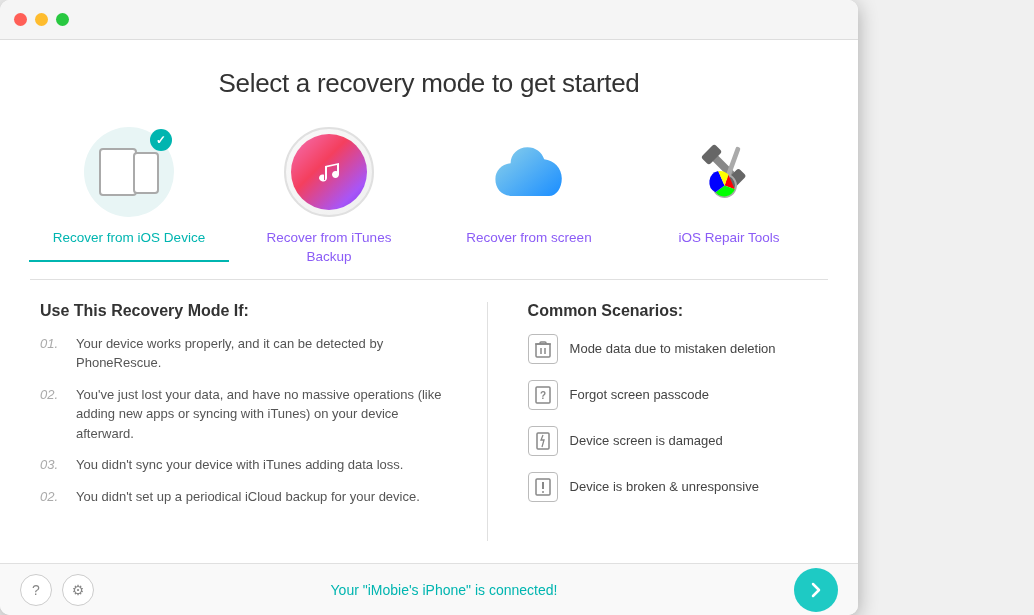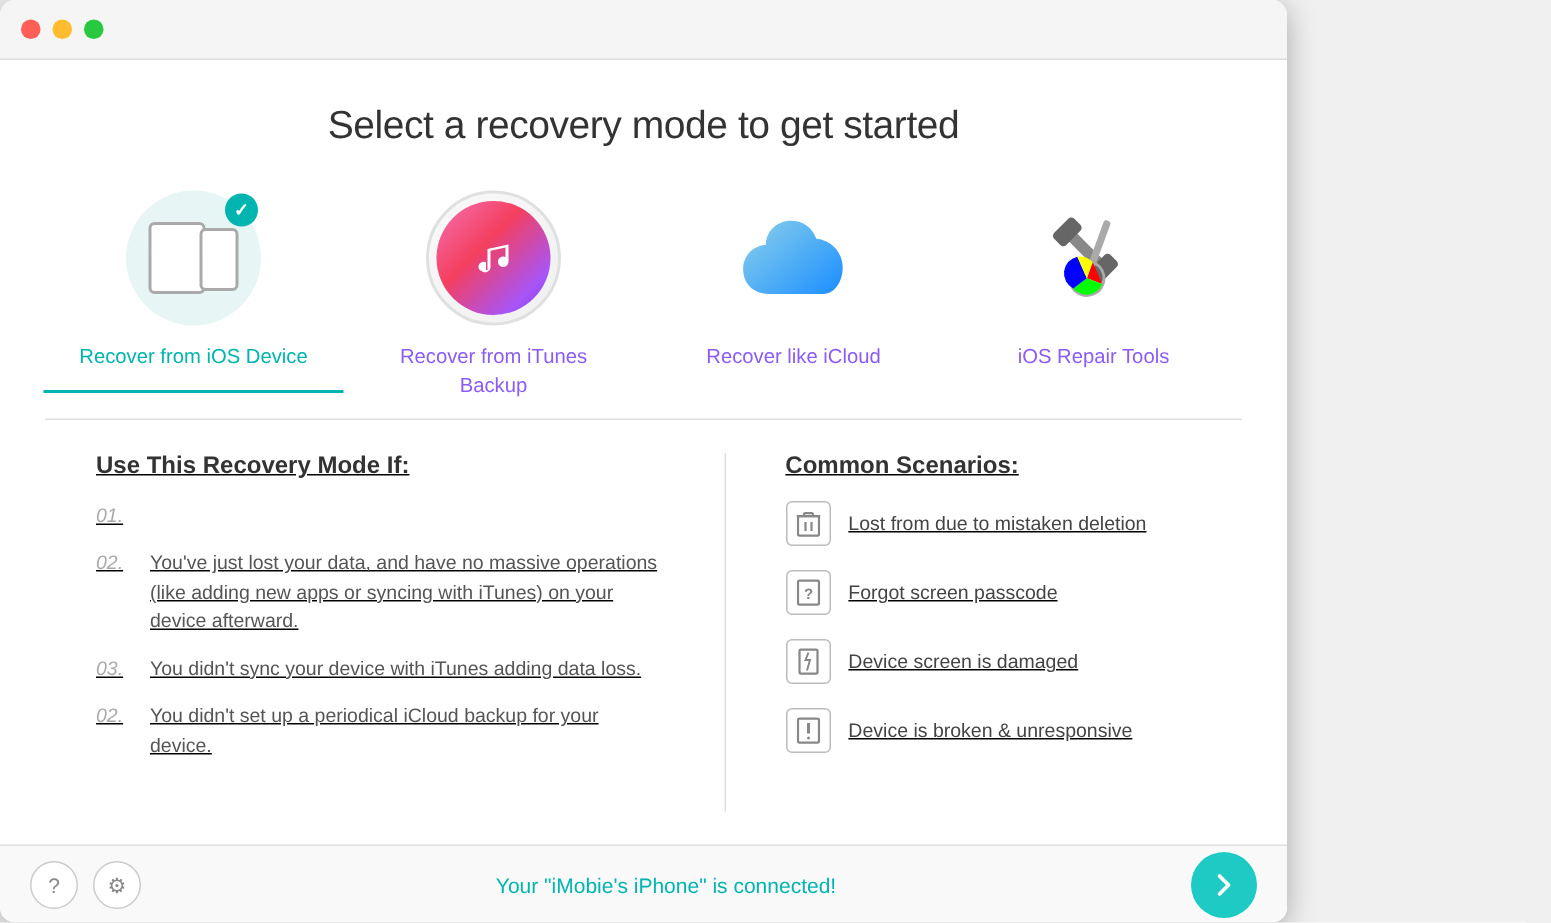--- a/index.html
+++ b/index.html
@@ -127,24 +127,23 @@
     }
     .divider {
       height: 1px;
       background: #e0e0e0;
       margin: 0 30px;
       flex-shrink: 0;
     }
     .info-section {
       display: flex;
       flex: 1;
-      padding: 22px 64px;
+      padding: 22px 40px;
       gap: 40px;
       overflow: hidden;
-      text-decoration: underline;
     }
     .left-panel {
       flex: 1.4;
     }
     .right-panel {
       flex: 1;
       border-left: 1px solid #e0e0e0;
       padding-left: 40px;
     }
     .panel-title {
@@ -346,21 +345,21 @@
           <svg class="icloud-icon-svg" viewBox="0 0 100 70" fill="none" xmlns="http://www.w3.org/2000/svg">
             <defs>
               <linearGradient id="cloudGrad" x1="20" y1="0" x2="80" y2="70" gradientUnits="userSpaceOnUse">
                 <stop offset="0%" stop-color="#87CEEB"></stop>
                 <stop offset="100%" stop-color="#1E90FF"></stop>
               </linearGradient>
             </defs>
             <path d="M75 65 H30 C16 65 8 56 8 44 C8 33 16 25 27 24 C27 13 36 4 48 4 C58 4 66 10 69 19 C81 20 91 30 91 43 C91 55 84 65 75 65 Z" fill="url(#cloudGrad)"></path>
           </svg>
         </div>
-        <span class="mode-label">Recover like iCloud</span>
+        <span class="mode-label">Recover from screen</span>
       </div>
 
       <div class="mode-item">
         <div class="mode-icon-wrap repair">
           <div class="repair-wrap">
             <svg width="80" height="80" viewBox="0 0 80 80">
 
               <g transform="rotate(-45, 40, 40)">
                 <rect x="36" y="10" width="8" height="40" rx="4" fill="#888"></rect>
                 <rect x="30" y="8" width="20" height="12" rx="3" fill="#666"></rect>
@@ -385,20 +384,21 @@
 
     <div class="divider"></div>
 
     <div class="info-section">
 
       <div class="left-panel">
         <div class="panel-title">Use This Recovery Mode If:</div>
         <ul class="use-list">
           <li>
             <span class="use-num">01.</span>
+            <span>Your device works properly, and it can be detected by PhoneRescue.</span>
           </li>
           <li>
             <span class="use-num">02.</span>
             <span>You've just lost your data, and have no massive operations (like adding new apps or syncing with iTunes) on your device afterward.</span>
           </li>
           <li>
             <span class="use-num">03.</span>
             <span>You didn't sync your device with iTunes adding data loss.</span>
           </li>
           <li>
@@ -414,21 +414,21 @@
           <li>
             <div class="scenario-icon">
               <svg width="16" height="18" viewBox="0 0 16 18" fill="none">
                 <rect x="1" y="4" width="14" height="13" rx="1" stroke="#888" stroke-width="1.5"></rect>
                 <path d="M5 4V3a1 1 0 011-1h4a1 1 0 011 1v1" stroke="#888" stroke-width="1.5"></path>
                 <line x1="0" y1="4" x2="16" y2="4" stroke="#888" stroke-width="1.5"></line>
                 <line x1="6" y1="8" x2="6" y2="14" stroke="#888" stroke-width="1.5"></line>
                 <line x1="10" y1="8" x2="10" y2="14" stroke="#888" stroke-width="1.5"></line>
               </svg>
             </div>
-            <span>Lost from due to mistaken deletion</span>
+            <span>Mode data due to mistaken deletion</span>
           </li>
           <li>
             <div class="scenario-icon">
               <svg width="16" height="18" viewBox="0 0 16 18" fill="none">
                 <rect x="1" y="1" width="14" height="16" rx="1" stroke="#888" stroke-width="1.5"></rect>
                 <text x="8" y="13" text-anchor="middle" font-size="10" fill="#888" font-weight="bold">?</text>
               </svg>
             </div>
             <span>Forgot screen passcode</span>
           </li>

